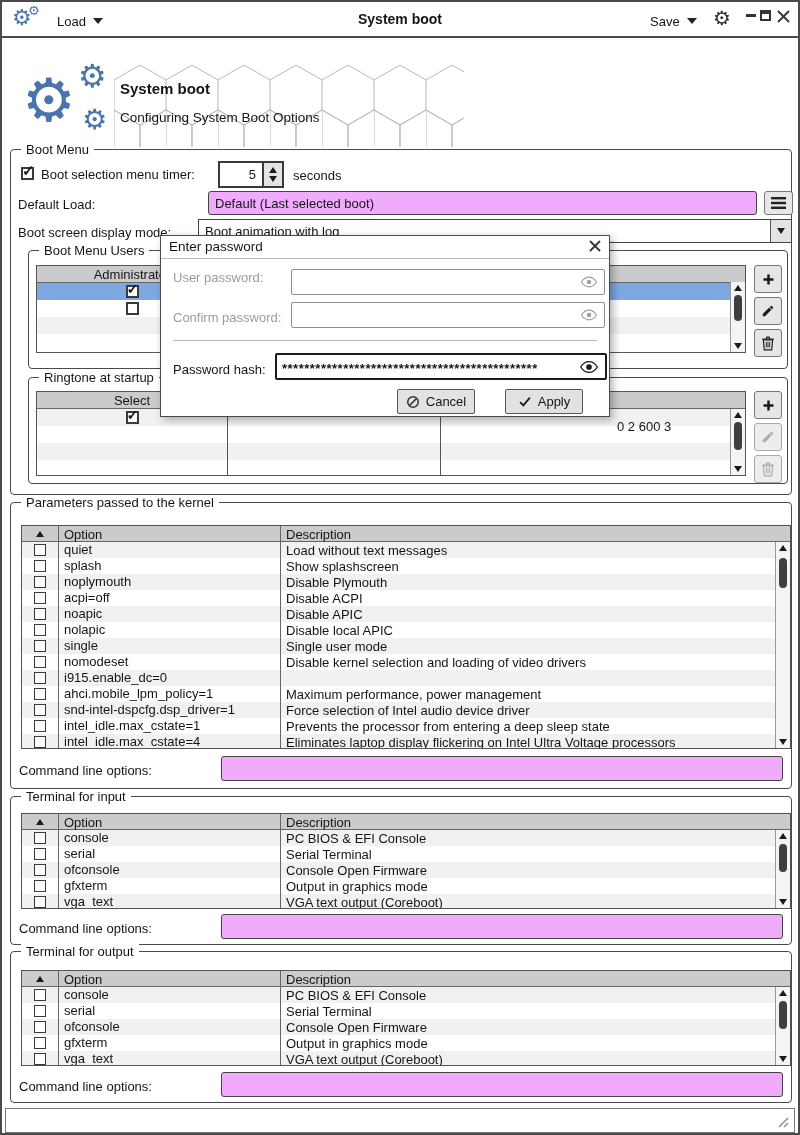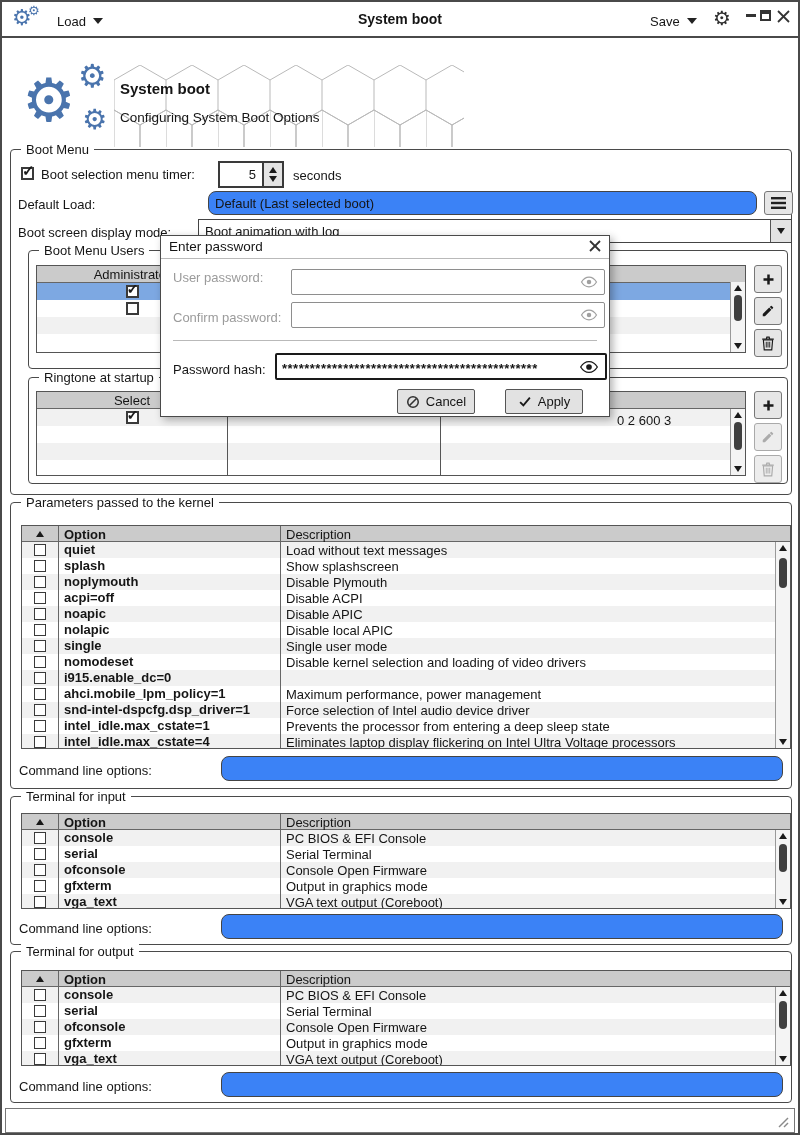--- a/index.html
+++ b/index.html
@@ -30,21 +30,21 @@
   .hdr-title{ left:118px; top:16px; font-weight:bold; font-size:15px; }
   .hdr-sub{ left:118px; top:46px; font-weight:normal; font-size:13.5px; }
 
   
   .fs{ position:absolute; border:1px solid #4a4a4a; border-radius:4px; }
   .fs > .legend{ position:absolute; top:-8px; left:10px; background:#fff; padding:0 5px; line-height:15px; white-space:nowrap; }
 
   
   .cb{ position:relative; display:inline-block; width:13px; height:13px; border:2px solid #3a3a3a; background:#fff; }
   .cb.checked::after{ content:"✓"; position:absolute; left:-1px; top:-7px; font-size:15px; font-weight:bold; color:#1a1a1a; }
-  .tinput{ border:1px solid #444; border-radius:8px; background:#3b82f6; font:inherit; padding:0 6px; color:#151515; }
+  .tinput{ border:1px solid #444; border-radius:3px; background:#f0abfc; font:inherit; padding:0 6px; color:#151515; }
   .sqbtn{ position:absolute; width:28px; height:28px; background:#e6e6e6; border:1px solid #777; border-radius:3px;
           display:flex; align-items:center; justify-content:center; }
   .sqbtn.disabled{ background:#ededed; border-color:#aaa; }
   .combo{ position:absolute; background:#fff; border:1px solid #444; }
   .combo .arrow-btn{ position:absolute; right:0; top:0; bottom:0; width:21px; background:#e3e3e3; border-left:1px solid #555;
                      display:flex; align-items:center; justify-content:center; }
   .spin{ position:absolute; background:#fff; border:2px solid #3a3a3a; }
   .spin .val{ position:absolute; left:0; top:4px; right:26px; text-align:right; }
   .spin .btns{ position:absolute; right:0; top:0; bottom:0; width:20px; background:#e3e3e3; border-left:2px solid #3a3a3a;
                display:flex; flex-direction:column; align-items:center; justify-content:center; gap:3px; }
@@ -52,21 +52,21 @@
   .tri-down{ width:0; height:0; border-left:5px solid transparent; border-right:5px solid transparent; border-top:7px solid #1a1a1a; }
   .tri-up.sm{ border-left-width:4px; border-right-width:4px; border-bottom-width:6px; }
   .tri-down.sm{ border-left-width:4px; border-right-width:4px; border-top-width:6px; }
 
   
   .ttable{ position:absolute; border:1px solid #555; background:#fff; overflow:hidden; }
   .thead{ display:flex; background:#cbcbcb; border-bottom:1px solid #666; }
   .thead .hcell{ padding:1px 5px; }
   .trow{ display:flex; align-items:center; }
   .tcell{ padding:0 5px; overflow:hidden; white-space:nowrap; }
-  .bdr{ border-right:1px solid #666;font-weight:bold; }
+  .bdr{ border-right:1px solid #666; }
   .kt .thead{ height:16px; } .kt .trow{ height:16px; }
   .kt .c1{ width:37px; display:flex; justify-content:center; align-items:center; padding:0; }
   .kt .c2{ width:222px; }
   .kt .c3{ flex:1; }
   .kt .tbody{ margin-right:15px; }
   .kt .tbody .trow:nth-of-type(odd){ background:#f1f1f1; }
   .kt .c1 .cb{ width:12px; height:12px; border-width:1.5px; }
 
   .ut .thead{ height:17px; justify-content:flex-start; }
   .ut .trow{ height:17px; }
@@ -229,21 +229,21 @@
     <div class="fs" style="left:17px; top:227px; width:760px; height:107px;">
       <span class="legend">Ringtone at startup</span>
       <div class="ttable ut" style="left:7px; top:13px; width:710px; height:85px;">
         <div class="thead">
           <span class="hcell" style="width:190px; text-align:center;">Select</span>
         </div>
         <div class="trow" style="background:#f1f1f1; position:relative;">
           <span class="tcell" style="width:190px; display:flex; justify-content:center;">
               <span class="cb checked"></span>
             </span>
-          <span class="abs" style="left:580px; top:4px;">0 2 600 3</span>
+          <span class="abs" style="left:580px; top:10px;">0 2 600 3</span>
         </div>
         <div class="trow"></div>
         <div class="trow" style="background:#f1f1f1;"></div>
         <div class="trow"></div>
         <span class="vline" style="left:190px; top:17px; bottom:0;"></span>
         <span class="vline" style="left:403px; top:17px; bottom:0;"></span>
         <div class="scrollbar" style="top:17px;">
           <span class="up tri-up sm"></span>
           <span class="thumb" style="top:13px; height:28px;"></span>
           <span class="down tri-down sm"></span>

